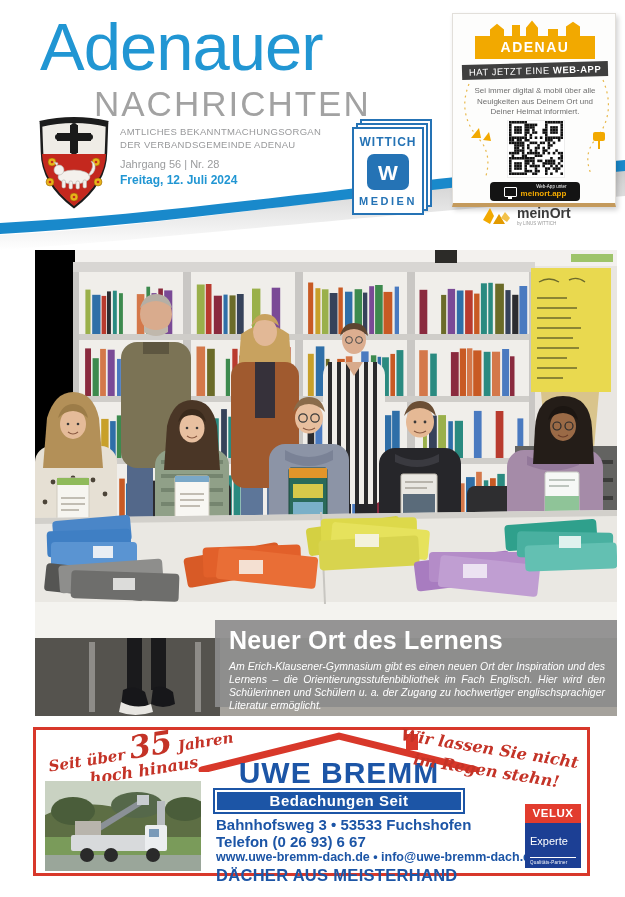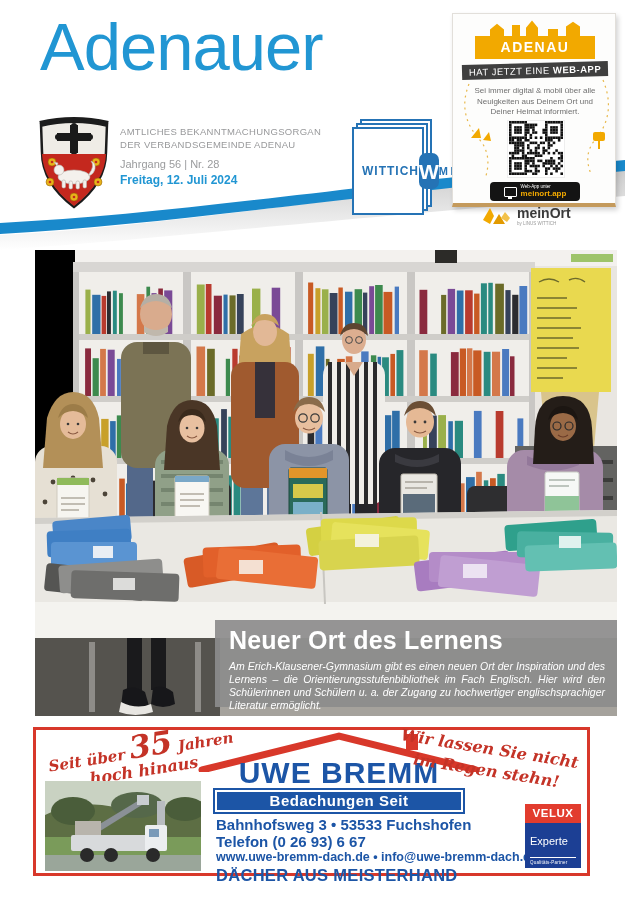--- a/index.html
+++ b/index.html
@@ -14,41 +14,41 @@
   #organ{left:120px;top:125px;font-size:9.5px;line-height:13px;color:#98999b;letter-spacing:.3px;}
   #issue{left:120px;top:158px;font-size:11px;color:#9a9b9d;}
   #date{left:120px;top:173px;font-size:12px;font-weight:bold;color:#2196d3;}
   #swoosh{left:0;top:138px;}
 
   
   #wittich{left:352px;top:127px;width:72px;height:88px;}
   .stackcard{position:absolute;left:0;top:0;width:72px;height:88px;background:#fff;border:2px solid #2573b5;box-sizing:border-box;}
   #wittich .s1{transform:translate(8px,-8px);}
   #wittich .s2{transform:translate(4px,-4px);}
-  #wittich .front{display:flex;flex-direction:row;align-items:center;justify-content:space-between;padding:6px 8px;}
+  #wittich .front{display:flex;flex-direction:column;align-items:center;justify-content:space-between;padding:6px 2px;}
   .wt-top{font-size:12px;font-weight:bold;color:#2573b5;letter-spacing:1px;}
   .wt-bottom{font-size:11px;font-weight:bold;color:#2573b5;letter-spacing:2.5px;text-align:center;}
   .wt-mono{width:42px;height:36px;background:#2573b5;border-radius:7px;display:flex;align-items:center;justify-content:center;}
   .wt-mono span{color:#fff;font-weight:bold;font-size:21px;line-height:1;}
 
   
   #webapp{left:452px;top:13px;width:164px;height:194px;background:#fdfdfc;border:1px solid #e2dfda;
           border-bottom:4px solid #c49a5c;box-sizing:border-box;box-shadow:2px 3px 5px rgba(0,0,0,.18);
           text-align:center;}
   #skyline{position:absolute;left:30px;top:4px;}
   .wa-town{position:absolute;left:22px;top:22px;width:120px;height:23px;background:#f2a900;color:#fff;
            font-weight:bold;font-size:14px;letter-spacing:1.5px;line-height:23px;}
   .wa-banner{position:absolute;left:9px;top:49px;width:146px;height:15px;background:#3f3f3f;color:#fff;
              font-size:9.5px;line-height:15px;letter-spacing:.5px;transform:rotate(-1.5deg);}
   .wa-banner b{font-weight:bold;}
   .wa-body{position:absolute;left:8px;top:72px;width:148px;font-size:8px;line-height:10.5px;color:#6f6f6f;}
   #qrwrap{position:absolute;left:54px;top:106px;width:56px;height:56px;background:#fff;border:1px solid #eee;}
   .wa-btn{position:absolute;left:37px;top:168px;width:90px;height:19px;background:#141414;border-radius:4px;
           display:flex;align-items:center;justify-content:center;gap:4px;}
-  .wa-btn .txt{text-align:left;line-height:1;}
+  .wa-btn .txt{text-align:right;line-height:1;}
   .wa-btn .small{display:block;font-size:4.5px;color:#fff;}
   .wa-btn .url{display:block;font-size:8px;font-weight:bold;color:#f2a900;}
   .monitor{width:11px;height:8px;border:1.3px solid #fff;border-radius:1px;position:relative;}
   .monitor:after{content:"";position:absolute;left:3px;bottom:-3px;width:4px;height:2px;background:#fff;}
   #brandrow{position:absolute;left:28px;top:158px;width:120px;display:flex;align-items:center;gap:6px;transform:translateY(32px);}
 
   
   #photo{left:35px;top:250px;width:582px;height:466px;background:#e8e5e0;}
   #caption{position:absolute;left:180px;top:370px;width:402px;height:87px;background:rgba(140,140,140,.92);
            box-sizing:border-box;padding:6px 12px 4px 14px;color:#fff;}
@@ -81,20 +81,21 @@
   #velux .vx-blue .exp{color:#fff;font-size:11px;padding:12px 0 0 5px;}
   #velux .vx-blue .rule{position:absolute;left:5px;right:5px;bottom:10px;border-top:1px solid #fff;}
   #velux .vx-blue .qp{position:absolute;left:5px;bottom:3px;font-size:4.5px;color:#fff;letter-spacing:.2px;}
 </style>
 </head>
 <body>
 
 <div id="page">
 
   <div class="abs" id="title">Adenauer</div>
+  <div class="abs" id="subtitle">NACHRICHTEN</div>
 
   <svg class="abs" id="swoosh" width="625" height="115" viewBox="0 0 625 115">
     <defs>
       <linearGradient id="gg" x1="0" y1="0" x2="0" y2="1">
         <stop offset="0" stop-color="#b9b9b9" stop-opacity=".75"></stop>
         <stop offset="1" stop-color="#b9b9b9" stop-opacity="0"></stop>
       </linearGradient>
     </defs>
     <path d="M0,97 C170,88 340,57 625,30 L625,58 C340,80 170,100 0,112 Z" fill="url(#gg)"></path>
     <path d="M0,85 C180,76 340,48 625,22 L625,33 C340,58 180,86 0,96 Z" fill="#1989cb"></path>

